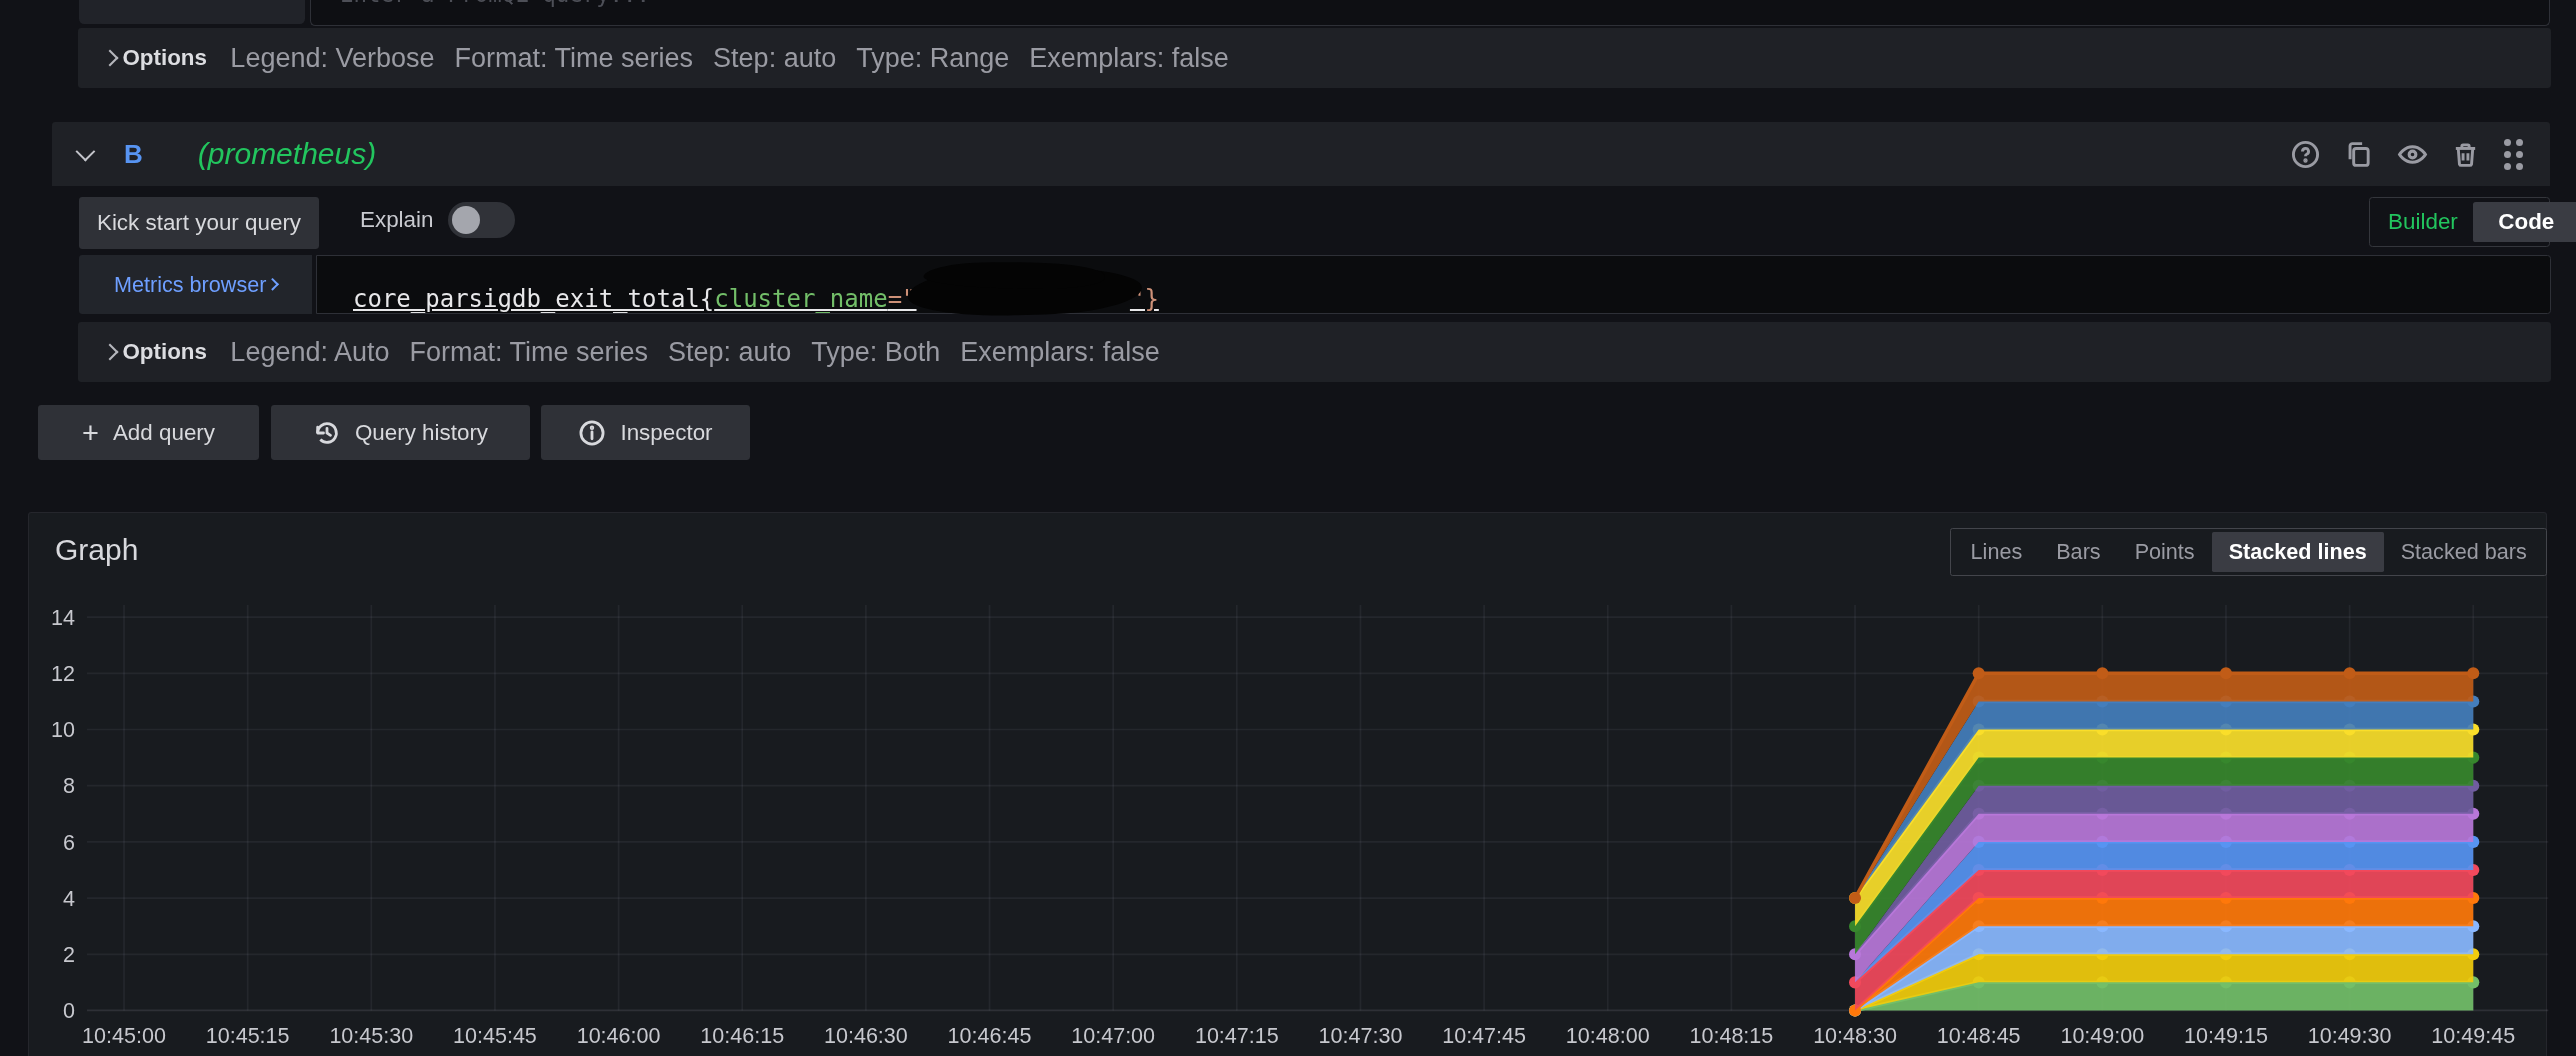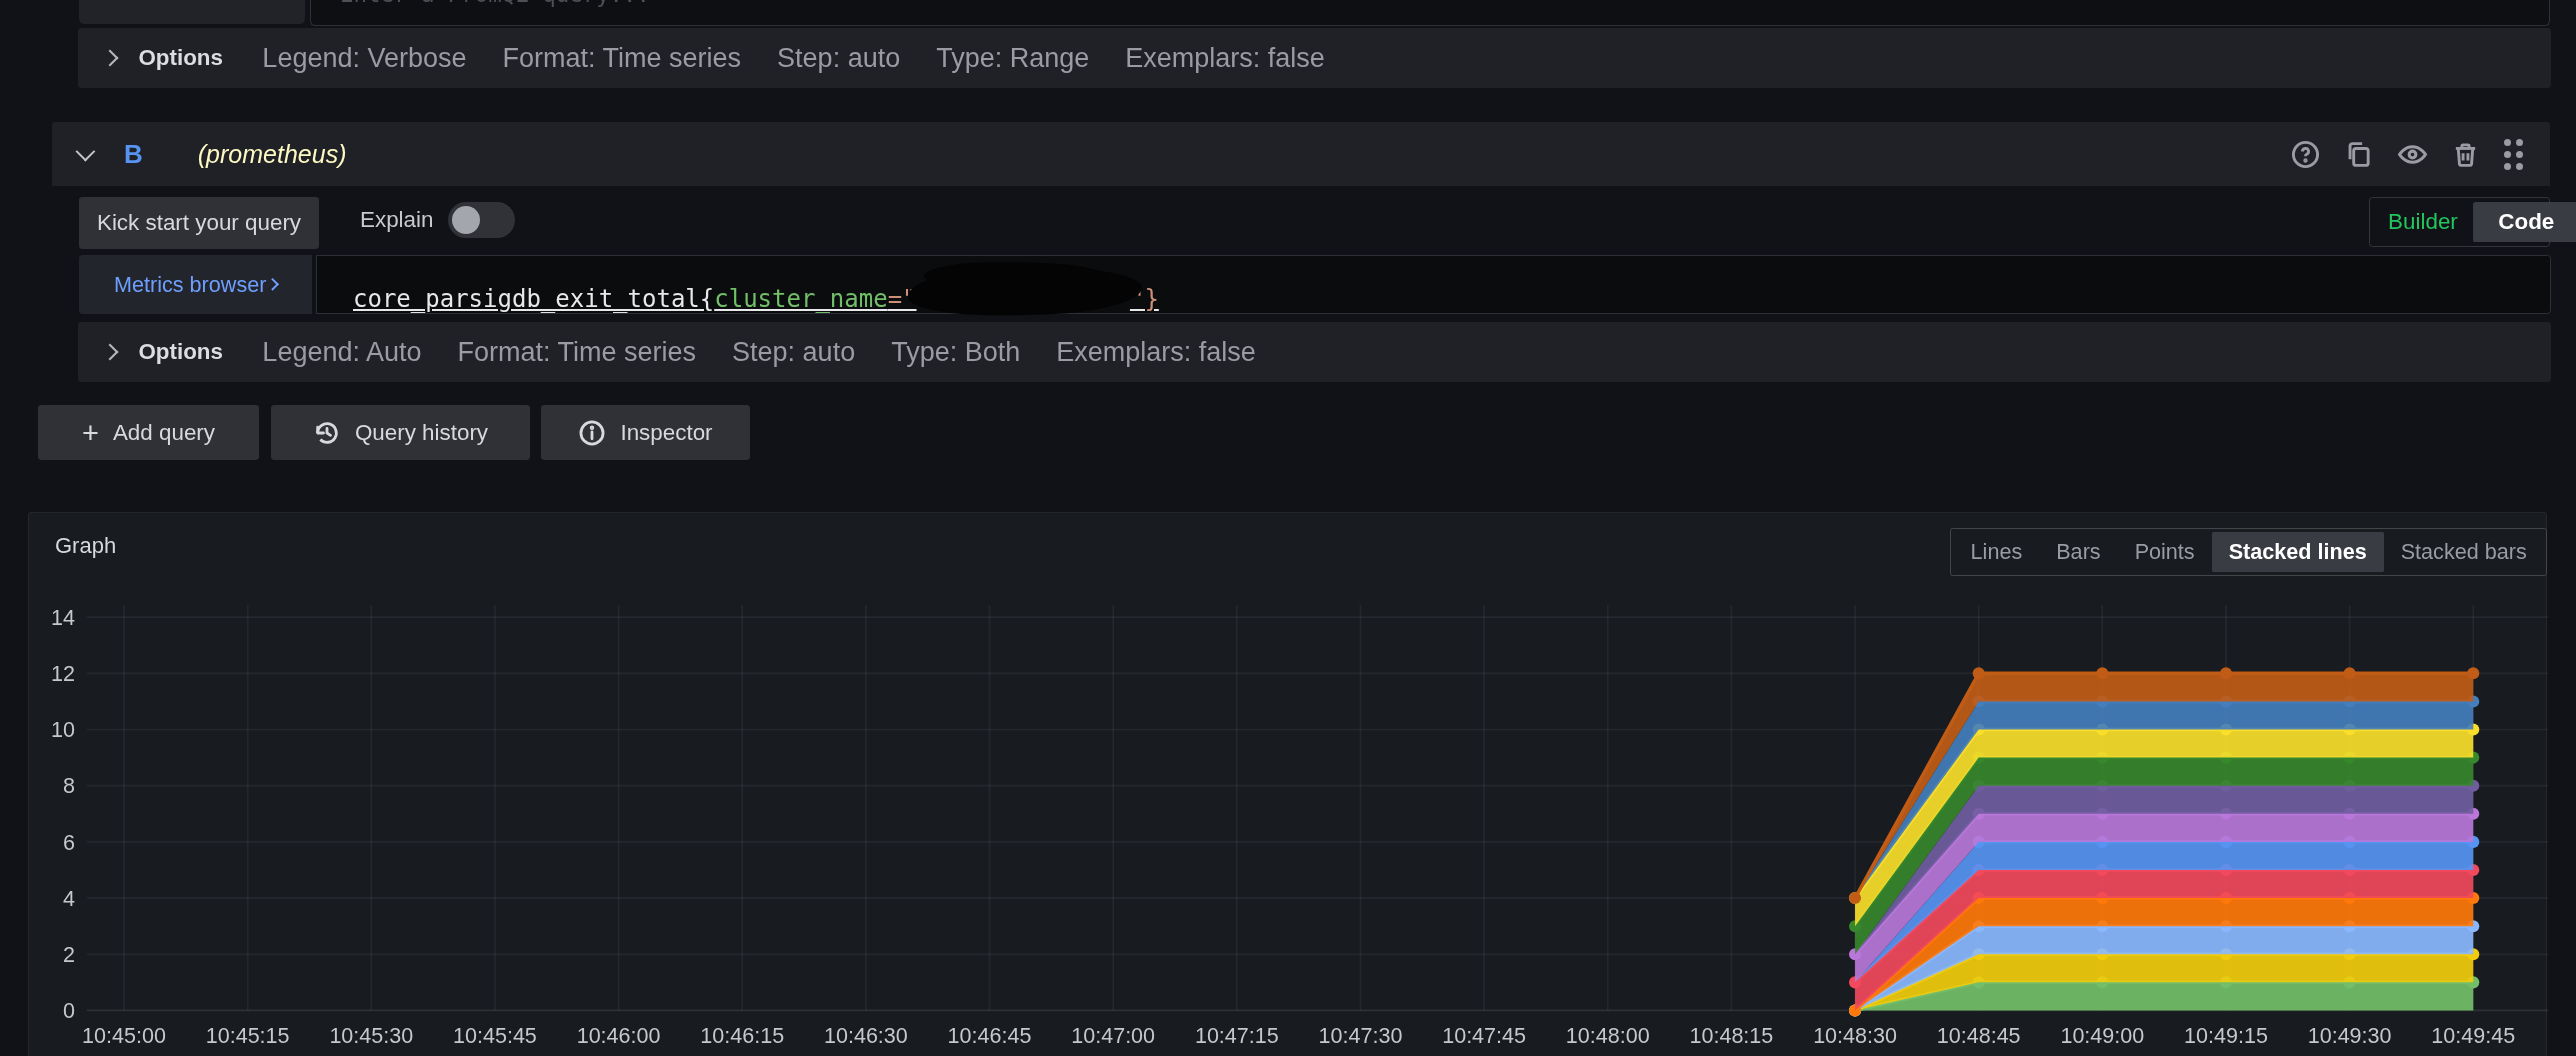--- a/index.html
+++ b/index.html
@@ -8,34 +8,34 @@
   .abs { position:absolute; }
 
   
   #qa-btn-sliver { left:79px; top:0; width:226px; height:24px; background:#212329; border-radius:0 0 5.2px 5.2px; }
   #qa-input-sliver { left:310px; top:0; width:2240px; height:26px; background:#0e0f13;
     border:1.7px solid #2e3037; border-top:none; border-radius:0 0 5.2px 5.2px; overflow:hidden; }
   #qa-input-sliver span { position:absolute; left:29px; top:-19px; font:22.4px "DejaVu Sans Mono", monospace; color:#4d4f57; }
 
   
   .opt-bar { left:78px; width:2473px; height:60px; background:#1f2126; border-radius:3.4px;
-    display:flex; align-items:center; gap:36px; padding:0 26px; }
+    display:flex; align-items:center; gap:20px; padding:0 26px; }
   #opt-a { top:28.4px; } #opt-b { top:322px; }
   .opt-title { font-weight:700; font-size:22.4px; color:#dcdde1; margin-right:3.4px; }
   .opt-item { font-size:27px; color:#9a9ba3; }
   .chev-r { width:12px; height:12px; border-right:2.6px solid #b6b7bd; border-bottom:2.6px solid #b6b7bd;
     transform:rotate(-45deg); display:inline-block; margin-right:3.4px; }
   .chev-d { width:14px; height:14px; border-right:2.6px solid #c4c5cb; border-bottom:2.6px solid #c4c5cb;
     transform:rotate(45deg) translateY(-3.4px); display:inline-block; }
 
   
   #qb-header { left:52px; top:122px; width:2498px; height:64px; background:#1f2126; border-radius:3.4px 3.4px 0 0;
     display:flex; align-items:center; padding:0 24px; }
   #qb-ref { color:#5794F2; font-weight:700; font-size:26px; margin:0 55px 0 34px; }
-  #qb-ds { color:#fef9c3; font-style:italic; font-size:25px; }
+  #qb-ds { color:#22c55e; font-style:italic; font-size:30px; }
   #qb-icons { margin-left:auto; display:flex; align-items:center; gap:22.4px; }
   .hicon { width:31px; height:31px; display:flex; align-items:center; justify-content:center; color:#9a9ba3; }
   .hicon svg { stroke:#9a9ba3; fill:none; stroke-width:2.4; }
   .grip { width:22.4px; height:31px; display:grid; grid-template-columns:7px 7px; grid-auto-rows:7px; gap:5.2px; }
   .grip i { background:#9a9ba3; border-radius:50%; }
 
   
   #kickstart { left:79px; top:197px; width:240px; height:52px; background:#2f3137; border-radius:3.4px;
     color:#d8d9dd; font-size:22.4px; display:flex; align-items:center; justify-content:center; }
   #explain-label { left:360px; top:207px; font-size:22.4px; color:#c9cad0; }
@@ -66,21 +66,21 @@
     justify-content:center; gap:14px; font-size:22.4px; color:#d8d9dd; }
   #btn-add { left:38px; width:221px; }
   #btn-history { left:271px; width:259px; }
   #btn-inspector { left:541px; width:209px; }
   .act-btn svg { stroke:#d8d9dd; fill:none; stroke-width:2.4; }
   .plus { font-size:29px; font-weight:400; color:#d8d9dd; line-height:0; }
 
   
   #panel { left:28.4px; top:512px; width:2519px; height:545px; background:#181b1f; border:1.7px solid #25262c;
     border-bottom:none; border-radius:3.4px 3.4px 0 0; }
-  #panel-title { left:55px; top:533px; font-size:22px; font-weight:500; color:#d8d9dd; }
+  #panel-title { left:55px; top:533px; font-size:30px; font-weight:500; color:#d8d9dd; }
   #mode-group { left:1950px; top:528px; height:48px; border:1.7px solid #43454b; border-radius:2.6px;
     display:flex; align-items:center; padding:2.6px; }
   .vmode { font-size:21.6px; color:#9a9ba3; padding:0 17px; height:40px; display:flex; align-items:center; border-radius:1.7px; }
   .vmode.sel { background:#3a3c43; color:#ffffff; font-weight:700; }
   #chart-svg { left:26px; top:583px; }
 </style>
 </head>
 <body>
 
 <div class="abs" id="qa-btn-sliver"></div>

